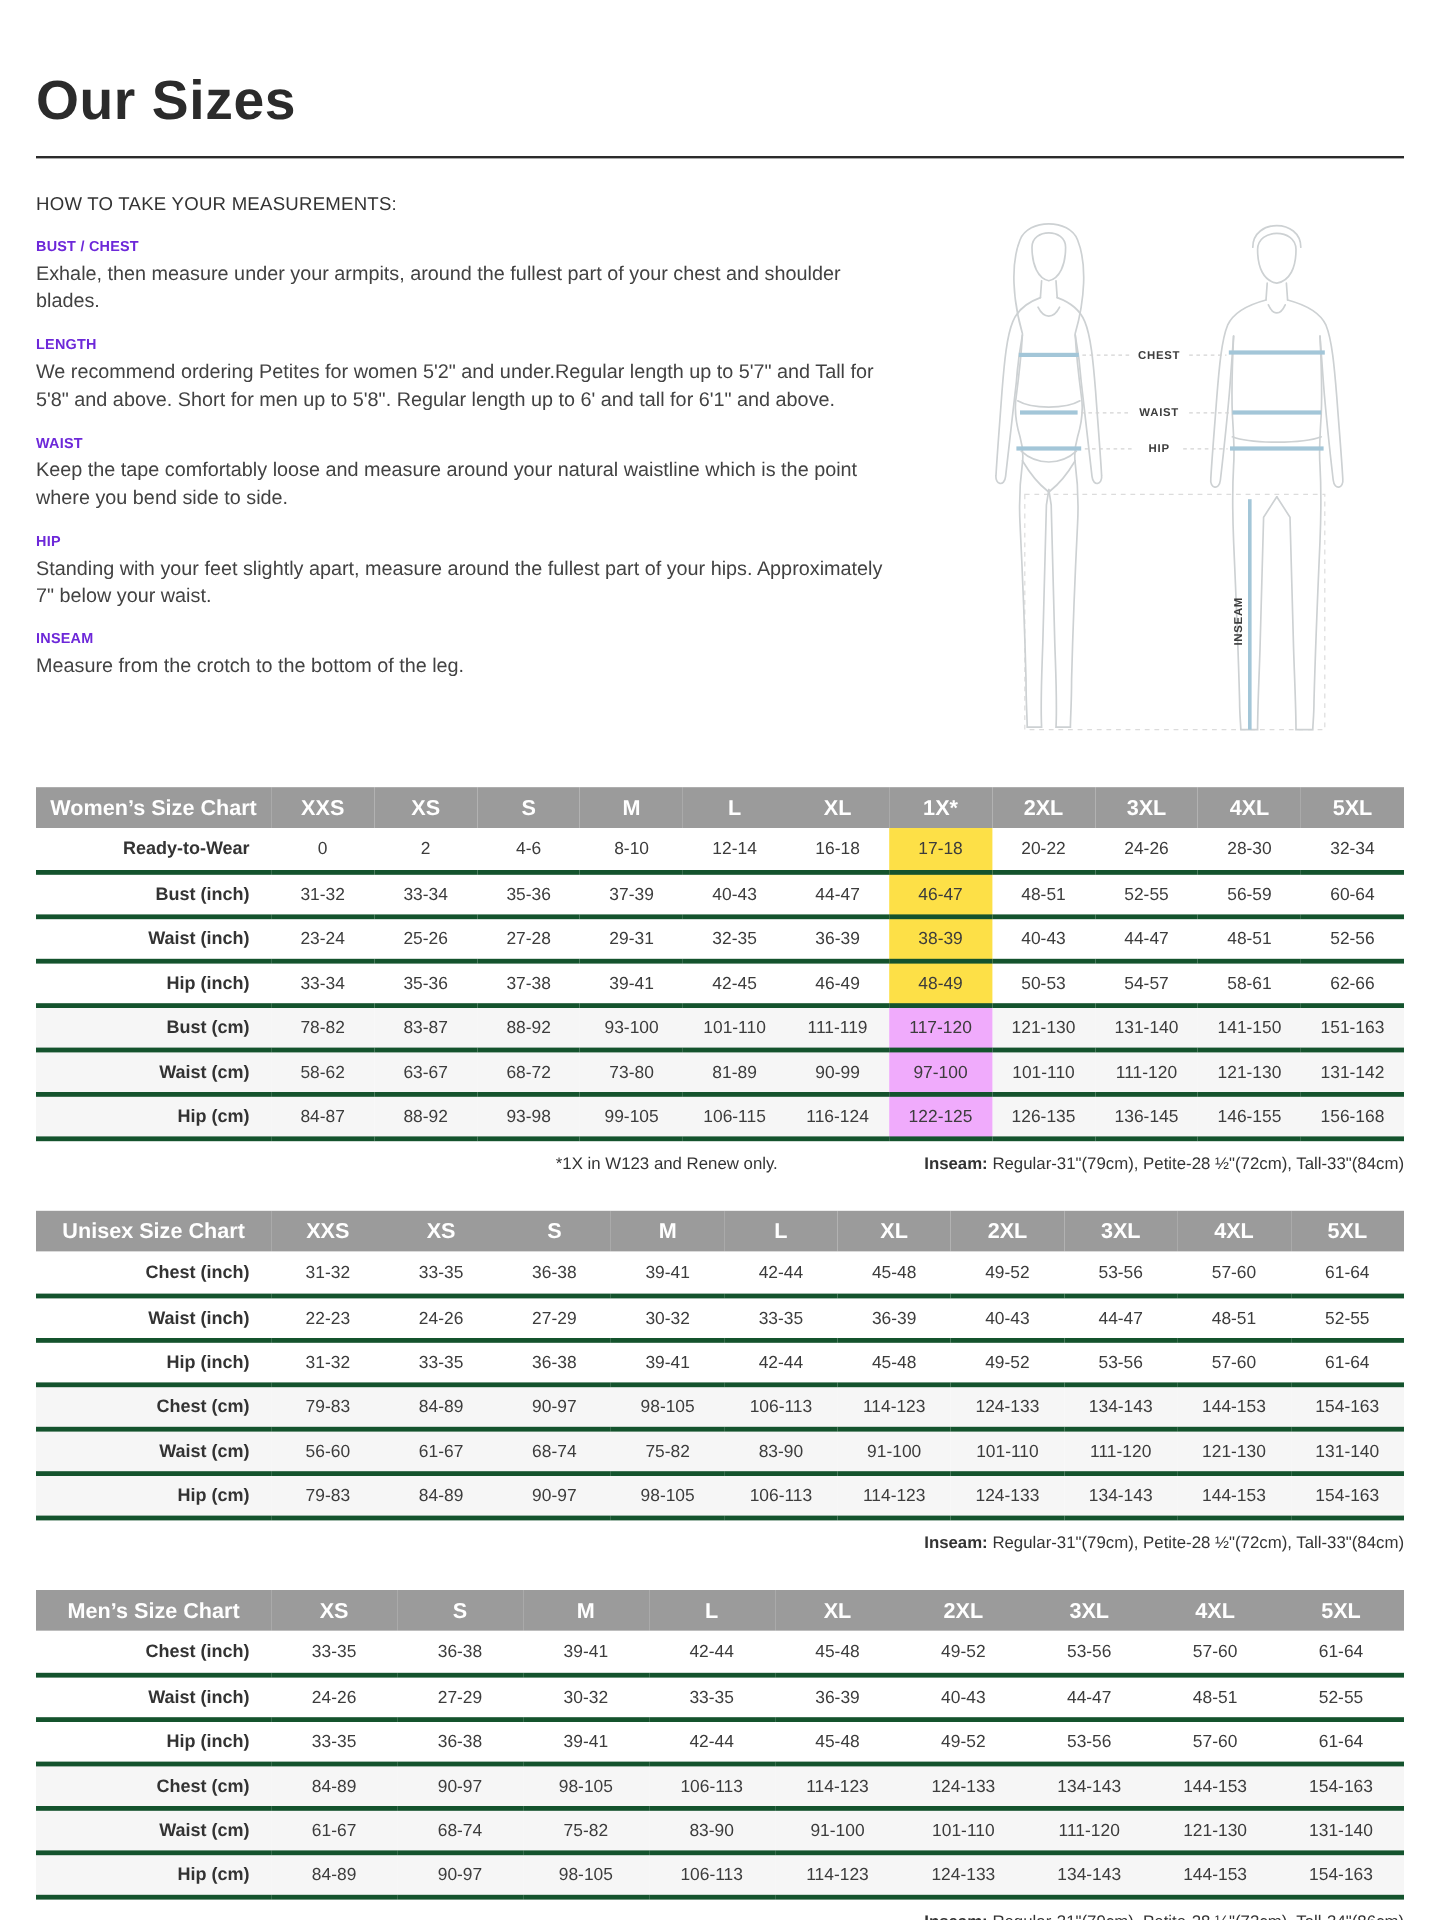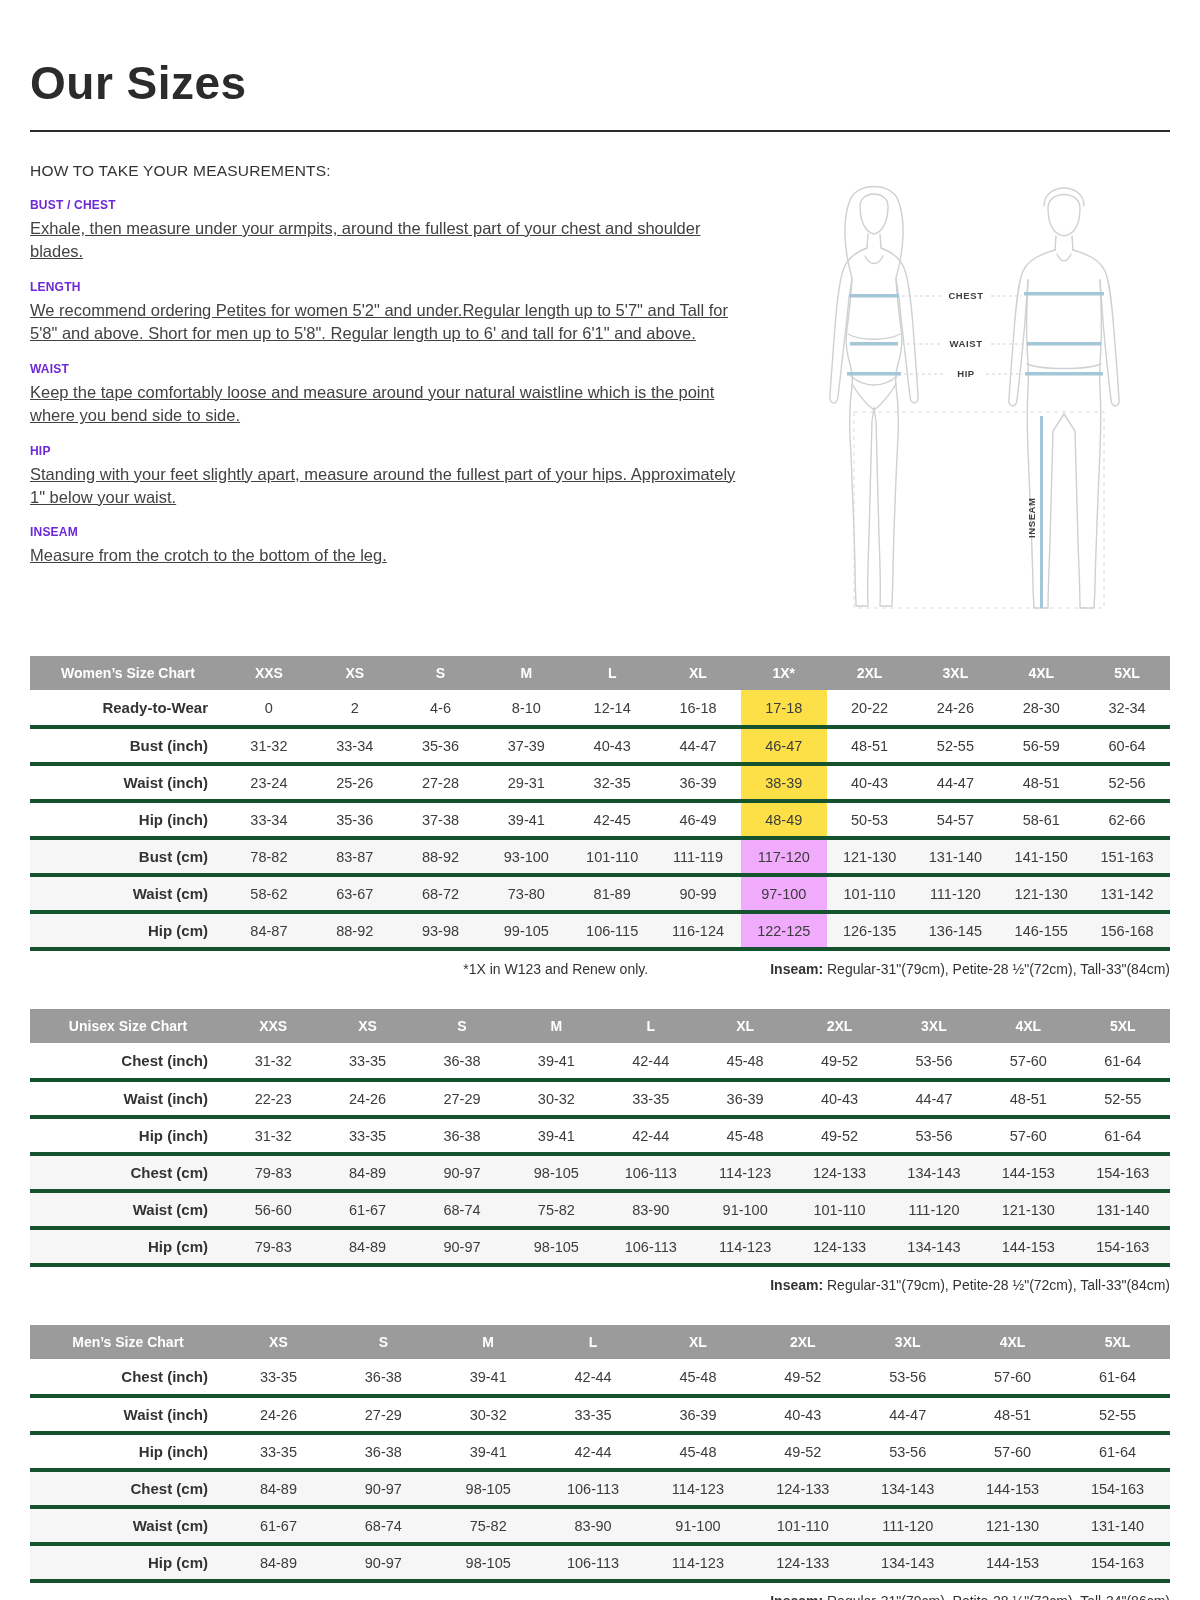--- a/index.html
+++ b/index.html
@@ -18,32 +18,32 @@
     color: #2b2b2b;
     letter-spacing: .5px;
     margin: 2px 0 20px 0;
   }
   .title-rule { border: none; border-top: 2px solid #2b2b2b; margin: 0 0 28px 0; }
 
   .top { display: flex; gap: 24px; }
   .instructions { width: 724px; }
   .instructions h2 { font-size: 15.5px; font-weight: 400; color: #333; margin: 2px 0 18px 0; letter-spacing: .2px; }
   .instructions h3 { font-size: 12px; font-weight: 700; color: #6d28d9; margin: 16px 0 5px 0; letter-spacing: .2px; }
-  .instructions p { font-size: 16.5px; line-height: 1.42; color: #424242; text-decoration: underline; }
+  .instructions p { font-size: 16.5px; line-height: 1.42; color: #424242; }
 
   .figure { flex: 1; display: flex; justify-content: center; align-items: flex-start; padding-top: 6px; }
   .figure svg { display: block; }
 
   .table-block { margin-top: 30px; }
   table.size-table { width: 100%; border-collapse: collapse; table-layout: fixed; }
   .size-table thead th {
     background: #9b9b9b;
     color: #ffffff;
     font-weight: 700;
-    font-size: 14px;
+    font-size: 18px;
     height: 34px;
     text-align: center;
   }
   .size-table tbody tr { height: 37px; border-bottom: 4px solid #14532d; background: #ffffff; }
   .size-table tbody tr.shaded { background: #f6f6f6; }
   .size-table tbody th {
     text-align: right;
     padding-right: 18px;
     font-weight: 700;
     color: #333333;
@@ -83,21 +83,21 @@
       <h3>BUST / CHEST</h3>
       <p>Exhale, then measure under your armpits, around the fullest part of your chest and shoulder blades.</p>
 
       <h3>LENGTH</h3>
       <p>We recommend ordering Petites for women 5'2" and under.Regular length up to 5'7" and Tall for 5'8" and above. Short for men up to 5'8". Regular length up to 6' and tall for 6'1" and above.</p>
 
       <h3>WAIST</h3>
       <p>Keep the tape comfortably loose and measure around your natural waistline which is the point where you bend side to side.</p>
 
       <h3>HIP</h3>
-      <p>Standing with your feet slightly apart, measure around the fullest part of your hips. Approximately 1" below your waist.</p>
+      <p>Standing with your feet slightly apart, measure around the fullest part of your hips. Approximately 7" below your waist.</p>
 
       <h3>INSEAM</h3>
       <p>Measure from the crotch to the bottom of the leg.</p>
     </div>
 
     <div class="figure">
       <svg width="366" height="460" viewBox="0 0 360 460">
 
         <rect x="60" y="246" width="250" height="196" fill="none" stroke="#dcdcdc" stroke-width="1" stroke-dasharray="4,4"></rect>
 

